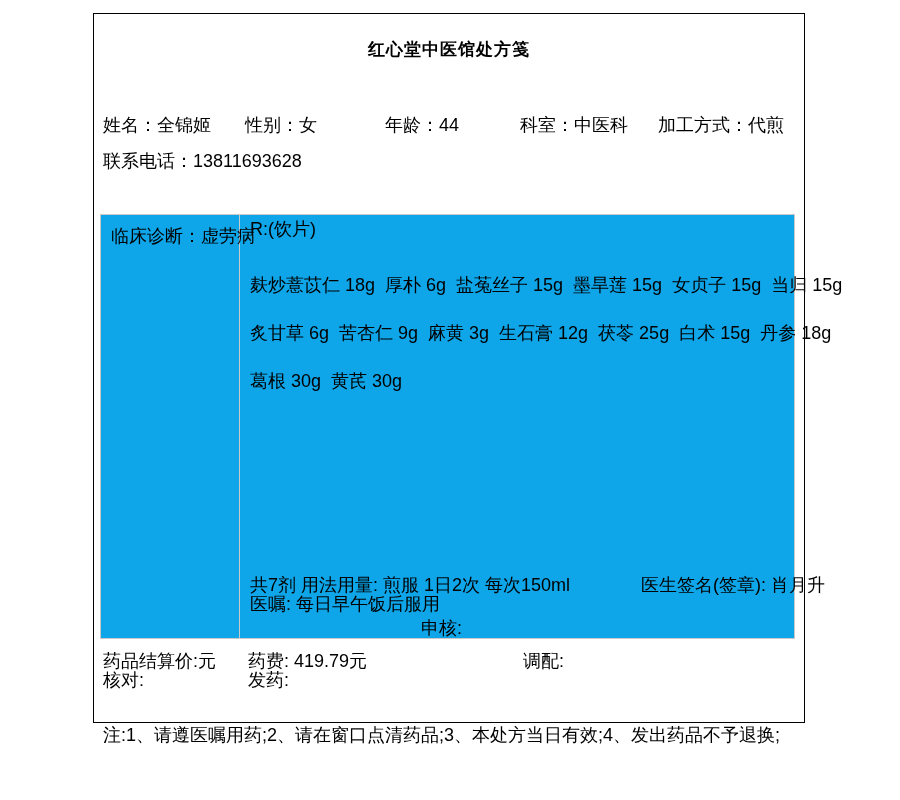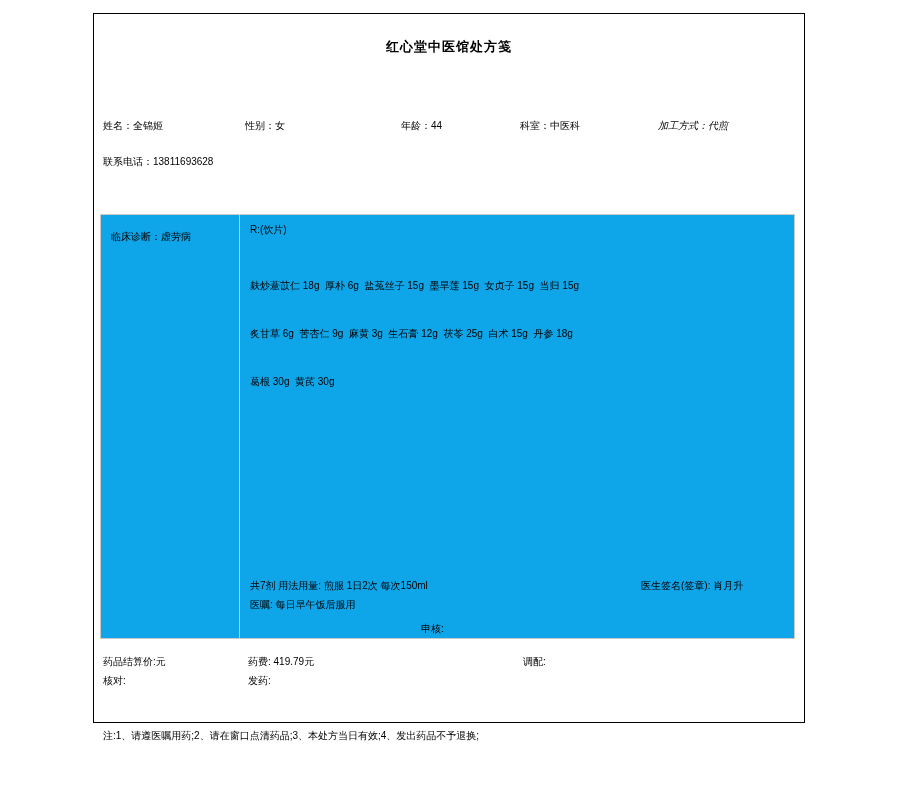--- a/index.html
+++ b/index.html
@@ -1,36 +1,36 @@
 <!DOCTYPE html>
 <html><head>
 <meta charset="utf-8">
 <style>
   * { margin:0; padding:0; box-sizing:border-box; }
   html,body { width:900px; height:800px; background:#ffffff; font-family:"Liberation Sans", sans-serif; color:#000; }
   .sheet { position:absolute; left:93px; top:13px; width:712px; height:710px; border:1px solid #000; background:#fff; }
-  .title { position:absolute; top:24px; left:0; width:100%; text-align:center; font-weight:bold; font-size:13px; letter-spacing:1px; }
-  .f { position:absolute; font-size:10px; line-height:17px; white-space:pre; }
+  .title { position:absolute; top:24px; left:0; width:100%; text-align:center; font-weight:bold; font-size:17px; letter-spacing:1px; }
+  .f { position:absolute; font-size:18px; line-height:17px; white-space:pre; }
   .rxbox { position:absolute; left:6px; top:200px; width:695px; height:425px; border:1px solid #c9c9c9; background:#0ea5e9; }
   .diagcol { position:absolute; left:0; top:0; width:139px; height:100%; border-right:1px solid #c9c9c9; }
   .rxcol { position:absolute; left:140px; top:0; right:0; height:100%; }
   .rel { position:relative; width:100%; height:100%; }
 </style>
 </head>
 <body>
 
 <div class="sheet">
 
   <div class="title">红心堂中医馆处方笺</div>
 
   <div class="f" style="left:9px; top:103px;"><span>姓名：</span><span>全锦姬</span></div>
   <div class="f" style="left:151px; top:103px;"><span>性别：</span><span>女</span></div>
-  <div class="f" style="left:291px; top:103px;margin-left:16px;"><span>年龄：</span><span>44</span></div>
+  <div class="f" style="left:291px; top:103px;"><span>年龄：</span><span>44</span></div>
   <div class="f" style="left:426px; top:103px;"><span>科室：</span><span>中医科</span></div>
-  <div class="f" style="left:564px; top:103px;font-style:italic;"><span>加工方式：</span><span>代煎</span></div>
+  <div class="f" style="left:564px; top:103px;"><span>加工方式：</span><span>代煎</span></div>
 
   <div class="f" style="left:9px; top:139px;text-align:center;"><span>联系电话：</span><span>13811693628</span></div>
 
   <div class="rxbox">
     <div class="diagcol">
       <div class="f" style="left:10px; top:13px;"><span>临床诊断：</span><span>虚劳病</span></div>
     </div>
     <div class="rxcol">
       <div class="rel">
         <div class="f" style="left:9px; top:6px;">R:(饮片)</div>

